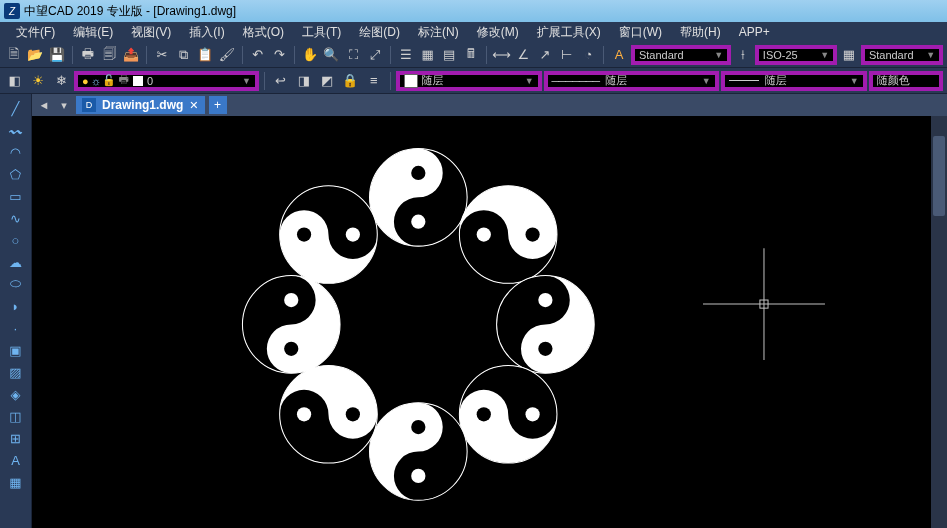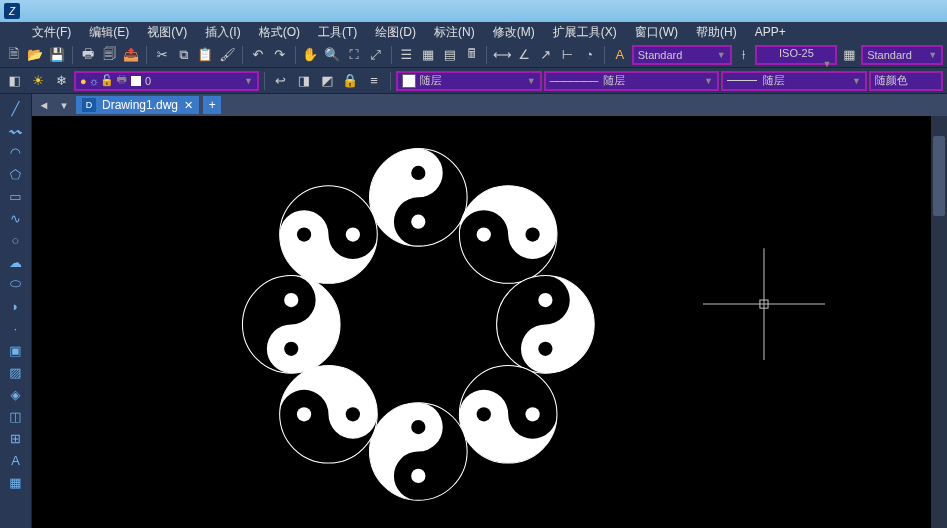--- a/index.html
+++ b/index.html
@@ -3,28 +3,28 @@
 <meta charset="utf-8">
 <style>
   * { margin: 0; padding: 0; box-sizing: border-box; font-family: "Microsoft YaHei", SimSun, sans-serif; }
   body { width: 947px; height: 528px; background: #293955; overflow: hidden; font-size: 12px; color: #cccccc; }
   
   
   .titlebar { height: 22px; background: linear-gradient(#9fd0f0,#7fc0e8); display: flex; align-items: center; padding: 0 4px; color: #000; font-size: 12px; }
   .titlebar .logo { width: 16px; height: 16px; background: #0a3a7a; border-radius: 2px; margin-right: 4px; display:flex;align-items:center;justify-content:center;color:#fff;font-style:italic;font-size:10px;}
   
   
-  .menubar { height: 20px; background: #293955; display: flex; align-items: center; padding: 0 24px; gap: 2px; color: #e0e0e0; font-size: 12px; }
+  .menubar { height: 20px; background: #293955; display: flex; align-items: center; padding: 0 8px; gap: 2px; color: #e0e0e0; font-size: 12px; }
   .menubar span { padding: 2px 8px; cursor: default; white-space: nowrap; }
   
   
   .toolbar-row { height: 26px; background: #293955; border-bottom: 1px solid #1a2438; display: flex; align-items: center; padding: 0 4px; gap: 2px; }
   .tbtn { width: 22px; height: 22px; display: flex; align-items: center; justify-content: center; border-radius: 2px; cursor: default; font-size: 13px; color: #d0d0d0; }
   .tsep { width: 1px; height: 18px; background: #4a5a76; margin: 0 3px; }
-  .tcombo { height: 20px; background: #4c1d95; border: 2px solid #a21caf; display: flex; align-items: center; padding: 0 4px; font-size: 11px; color: #ccc; }
+  .tcombo { height: 20px; background: #000000; border: 4px solid #a21caf; display: flex; align-items: center; padding: 0 4px; font-size: 11px; color: #ccc; }
   .tcombo .dd { margin-left: auto; font-size: 9px; color: #888; }
   
   
   .workarea { display: flex; height: calc(528px - 22px - 20px - 26px - 26px); }
   .left-toolbar { width: 32px; background: #293955; border-right: 1px solid #1a2438; display: flex; flex-direction: column; align-items: center; padding-top: 4px; gap: 2px; }
   .ltbtn { width: 24px; height: 20px; display: flex; align-items: center; justify-content: center; color: #6fb4f0; font-size: 13px; cursor: default; }
   
   .main { flex: 1; display: flex; flex-direction: column; background: #000; position: relative; }
   .tabstrip { height: 22px; background: #3a4a66; display: flex; align-items: center; padding-left: 4px; gap: 4px; }
   .tabstrip .arrow { width: 16px; color: #ccc; font-size: 11px; text-align: center; cursor: default; }
@@ -40,20 +40,21 @@
   .scrollbar-v .thumb { position: absolute; left: 2px; right: 2px; top: 20px; height: 80px; background: #4a5a76; border-radius: 2px; }
   
   
   .swatch { width: 14px; height: 14px; border: 1px solid #666; background: #fff; margin-right: 4px; }
 </style>
 </head>
 <body>
 
 <div class="titlebar">
   <div class="logo">Z</div>
+  <span>中望CAD 2019 专业版 - [Drawing1.dwg]</span>
 </div>
 
 <div class="menubar">
   <span>文件(F)</span>
   <span>编辑(E)</span>
   <span>视图(V)</span>
   <span>插入(I)</span>
   <span>格式(O)</span>
   <span>工具(T)</span>
   <span>绘图(D)</span>
@@ -97,21 +98,21 @@
   <div class="tbtn">↗</div>
   <div class="tbtn">⊢</div>
   <div class="tbtn">◔</div>
   <div class="tsep"></div>
   <div class="tbtn" style="color:#ffb040">A</div>
   <div class="tcombo" style="width:110px;">
     <span>Standard</span>
     <span class="dd">▼</span>
   </div>
   <div class="tbtn">⟊</div>
-  <div class="tcombo" style="width:90px;flex-direction:column;">
+  <div class="tcombo" style="width:90px;">
     <span>ISO-25</span>
     <span class="dd">▼</span>
   </div>
   <div class="tbtn">▦</div>
   <div class="tcombo" style="width:90px;">
     <span>Standard</span>
     <span class="dd">▼</span>
   </div>
 </div>
 
@@ -178,21 +179,21 @@
     <div class="ltbtn">▦</div>
   </div>
 
   <div class="main">
 
     <div class="tabstrip">
       <div class="arrow">◄</div>
       <div class="arrow">▾</div>
       <div class="filetab">
         <div class="ficon">D</div>
-        <span style="font-weight:normal">Drawing1.dwg</span>
+        <span style="font-weight:bold">Drawing1.dwg</span>
         <span class="close">✕</span>
       </div>
       <div class="addtab">+</div>
     </div>
 
     <div class="canvas">
       <svg viewBox="0 0 900 412">
 
         <defs>
           <g id="yy">

